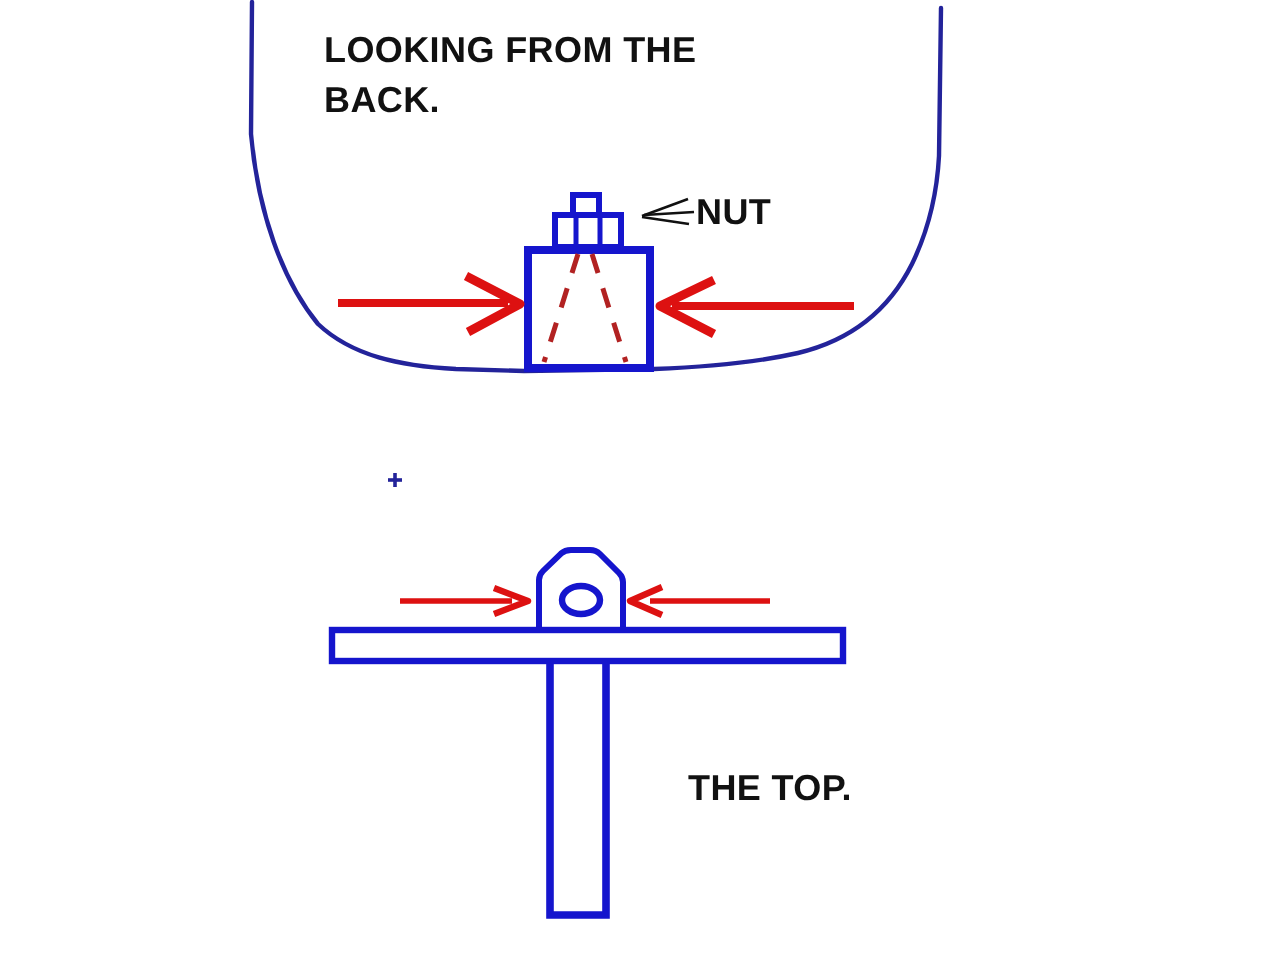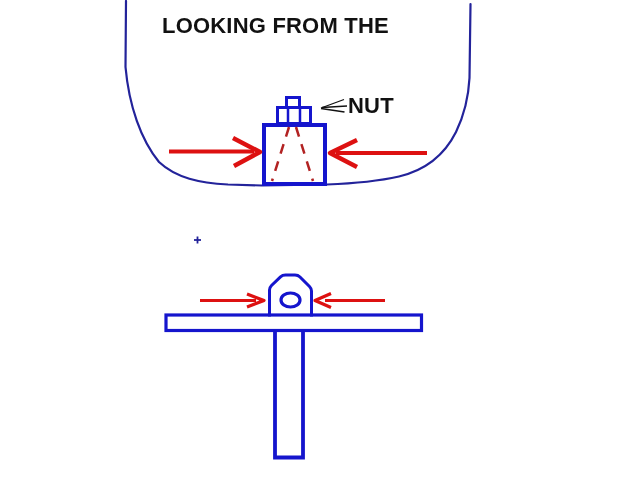--- a/index.html
+++ b/index.html
@@ -17,21 +17,21 @@
   }
   #drawing {
     position: absolute;
     left: 0;
     top: 0;
   }
   .label {
     position: absolute;
     font-family: "Liberation Sans", sans-serif;
     font-weight: bold;
-    font-size: 22px;
+    font-size: 18px;
     line-height: 25px;
     letter-spacing: 0.2px;
     color: var(--ink, #111111);
     white-space: nowrap;
   }
   .label span { display: block; }
   #back-title { left: 162px; top: 13px; }
   #nut-label  { left: 348px; top: 97px; line-height: 18px; }
   #top-title  { left: 344px; top: 382px; }
 
@@ -86,20 +86,22 @@
     <path class="s-blue" d="M275,332 L275,457.5 L303,457.5 L303,332" fill="none" stroke-width="3.8"></path>
 
     <line class="s-red" x1="200" y1="300.5" x2="256" y2="300.5" stroke-width="2.8"></line>
     <polyline class="s-red" points="247,294 264,300.5 247,307" fill="none" stroke-width="3.2" stroke-linejoin="round"></polyline>
     <line class="s-red" x1="385" y1="300.5" x2="325" y2="300.5" stroke-width="2.8"></line>
     <polyline class="s-red" points="331,293.5 315,300.5 331,307.5" fill="none" stroke-width="3.2" stroke-linejoin="round"></polyline>
   </svg>
 
   <div class="label" id="back-title">
     <span>LOOKING FROM THE</span>
+    <span>BACK.</span>
   </div>
 
   <div class="label" id="nut-label">NUT</div>
 
   <div class="label" id="top-title">
+    <span>THE TOP.</span>
   </div>
 
 </div>
 
 </body></html>

